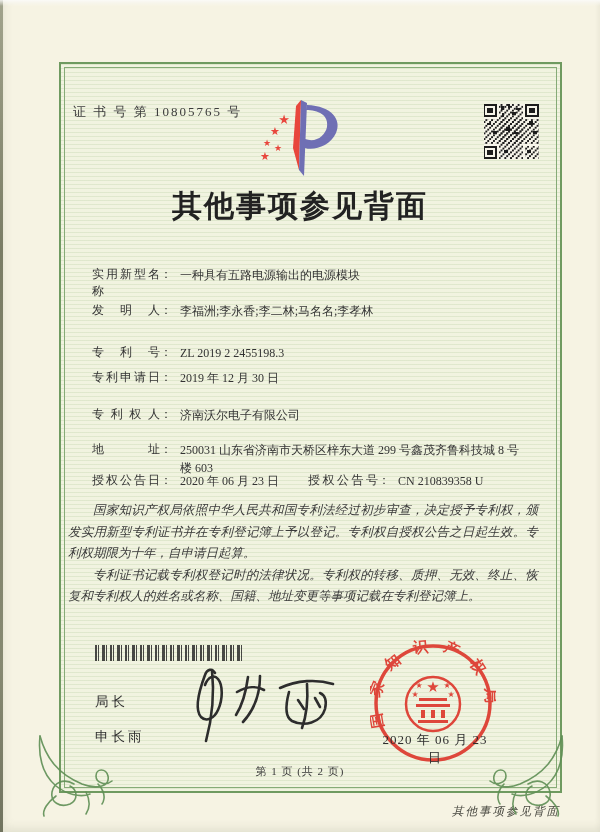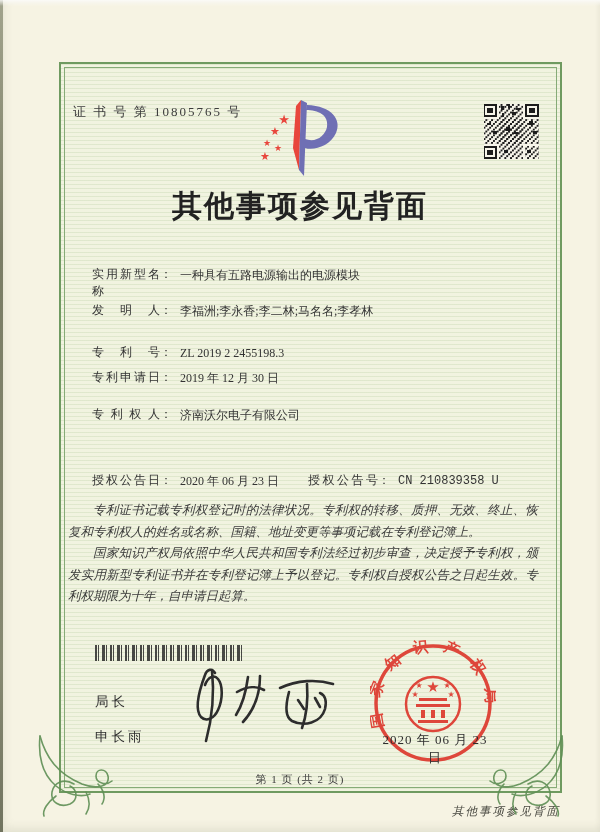--- a/index.html
+++ b/index.html
@@ -44,21 +44,21 @@
     font-size:30px;font-weight:700;letter-spacing:2px;color:#222;z-index:2;
   }
   .field-row{position:absolute;left:92px;width:460px;font-size:12px;color:#333;z-index:2;}
   .f-label{
     display:inline-block;width:68px;text-align:justify;text-align-last:justify;
     vertical-align:top;
   }
   .f-colon{display:inline-block;vertical-align:top;}
   .f-value{display:inline-block;margin-left:8px;vertical-align:top;line-height:18px;}
   .f-value.addr{width:340px;}
-  .pair2{position:absolute;left:216px;top:0;font-family:Liberation Mono, monospace;}
+  .pair2{position:absolute;left:216px;top:0;}
   .paras{
     position:absolute;left:68px;top:500px;width:470px;z-index:2;
     font-size:12.5px;line-height:21.5px;color:#3a3a3a;font-style:italic;
     text-align:justify;
   }
   .paras p{margin:0;text-indent:2em;}
   .barcode{
     position:absolute;left:95px;top:645px;width:150px;height:16px;z-index:2;
     background:repeating-linear-gradient(90deg,
       #2a2a2a 0 2px, transparent 2px 3px,
@@ -70,21 +70,21 @@
   .signer{position:absolute;left:95px;top:693px;z-index:2;font-size:13.5px;color:#2f2f2f;letter-spacing:3px;}
   .signer div{margin-bottom:17px;}
   .signature{position:absolute;left:185px;top:665px;z-index:3;}
   .seal{position:absolute;left:370px;top:640px;z-index:3;opacity:.92;}
   .seal-date{
     position:absolute;left:374px;top:731px;width:122px;text-align:center;
     font-size:13px;color:#2e2e2e;letter-spacing:1px;z-index:4;
   }
   .page-num{
     position:absolute;left:0;right:0;top:764px;text-align:center;
-    font-size:11px;color:#3c3c3c;z-index:2;letter-spacing:1px;margin-top:8px;
+    font-size:11px;color:#3c3c3c;z-index:2;letter-spacing:1px;
   }
   .back-note{
     position:absolute;left:0;top:804px;width:560px;text-align:right;
     font-size:11.5px;color:#4a4a42;font-style:italic;letter-spacing:2px;z-index:2;
   }
   .corner{position:absolute;z-index:3;}
   .corner.bl{left:34px;top:726px;transform:scaleX(-1);}
   .corner.br{left:476px;top:726px;}
 </style>
 </head>
@@ -142,30 +142,33 @@
   </div>
   <div class="field-row" style="top:344px">
     <span class="f-label">专利号</span><span class="f-colon">：</span><span class="f-value">ZL 2019 2 2455198.3</span>
   </div>
   <div class="field-row" style="top:369px">
     <span class="f-label">专利申请日</span><span class="f-colon">：</span><span class="f-value">2019 年 12 月 30 日</span>
   </div>
   <div class="field-row" style="top:406px">
     <span class="f-label">专利权人</span><span class="f-colon">：</span><span class="f-value">济南沃尔电子有限公司</span>
   </div>
+  <div class="field-row" style="top:441px">
+    <span class="f-label">地址</span><span class="f-colon">：</span><span class="f-value addr">250031 山东省济南市天桥区梓东大道 299 号鑫茂齐鲁科技城 8 号楼 603</span>
+  </div>
   <div class="field-row" style="top:472px">
     <span class="f-label">授权公告日</span><span class="f-colon">：</span><span class="f-value">2020 年 06 月 23 日</span>
     <span class="pair2">
       <span class="f-label" style="width:70px">授权公告号</span><span class="f-colon">：</span><span class="f-value">CN 210839358 U</span>
     </span>
   </div>
 
   <div class="paras">
+    <p>国家知识产权局依照中华人民共和国专利法经过初步审查，决定授予专利权，颁发实用新型专利证书并在专利登记簿上予以登记。专利权自授权公告之日起生效。专利权期限为十年，自申请日起算。</p>
     <p>专利证书记载专利权登记时的法律状况。专利权的转移、质押、无效、终止、恢复和专利权人的姓名或名称、国籍、地址变更等事项记载在专利登记簿上。</p>
-    <p>国家知识产权局依照中华人民共和国专利法经过初步审查，决定授予专利权，颁发实用新型专利证书并在专利登记簿上予以登记。专利权自授权公告之日起生效。专利权期限为十年，自申请日起算。</p>
   </div>
 
   <div class="barcode"></div>
 
   <div class="signer">
     <div>局长</div>
     <div>申长雨</div>
   </div>
 
   <svg class="signature" width="155" height="80" viewBox="0 0 155 80">

